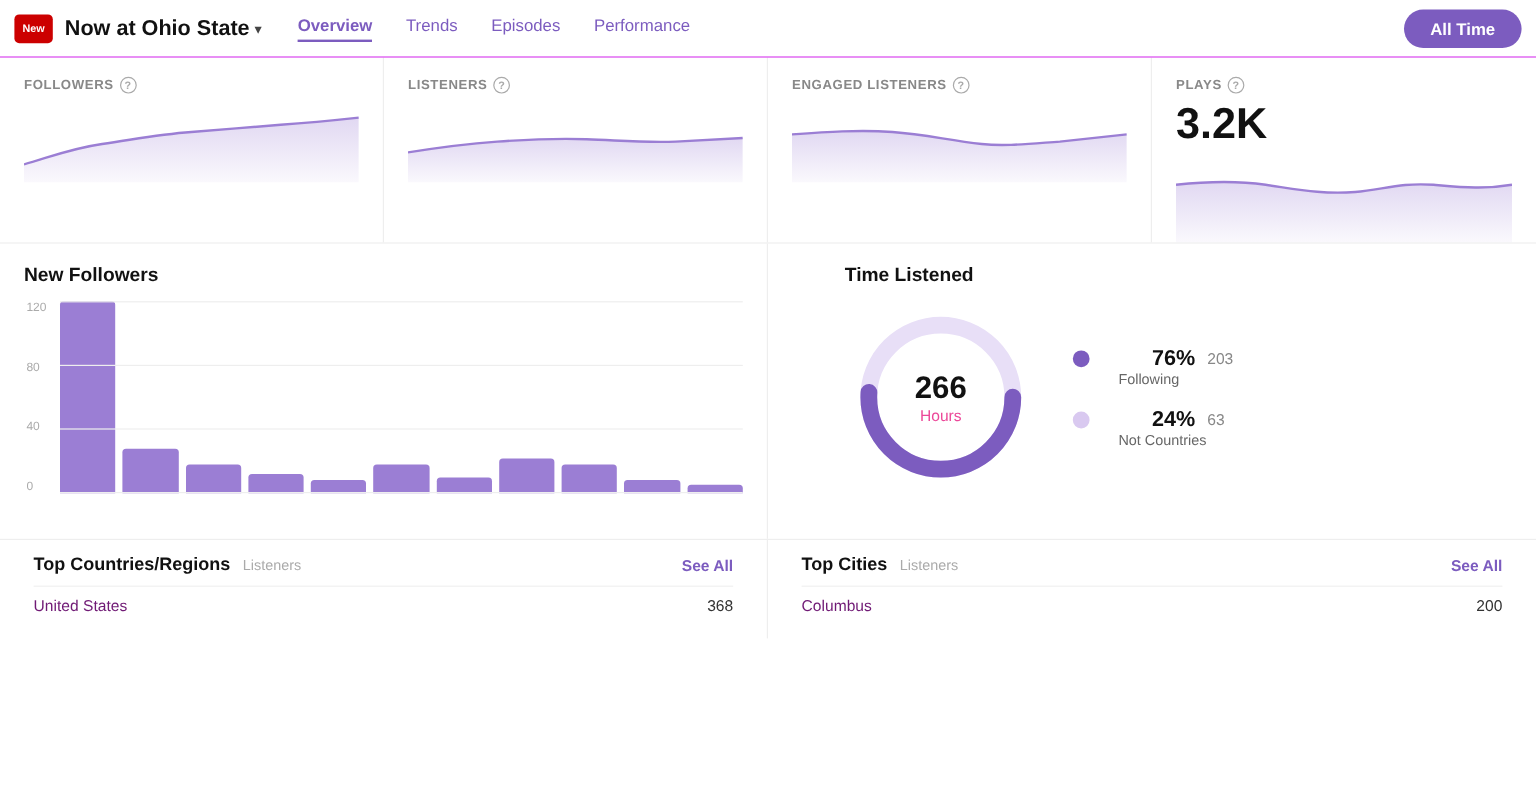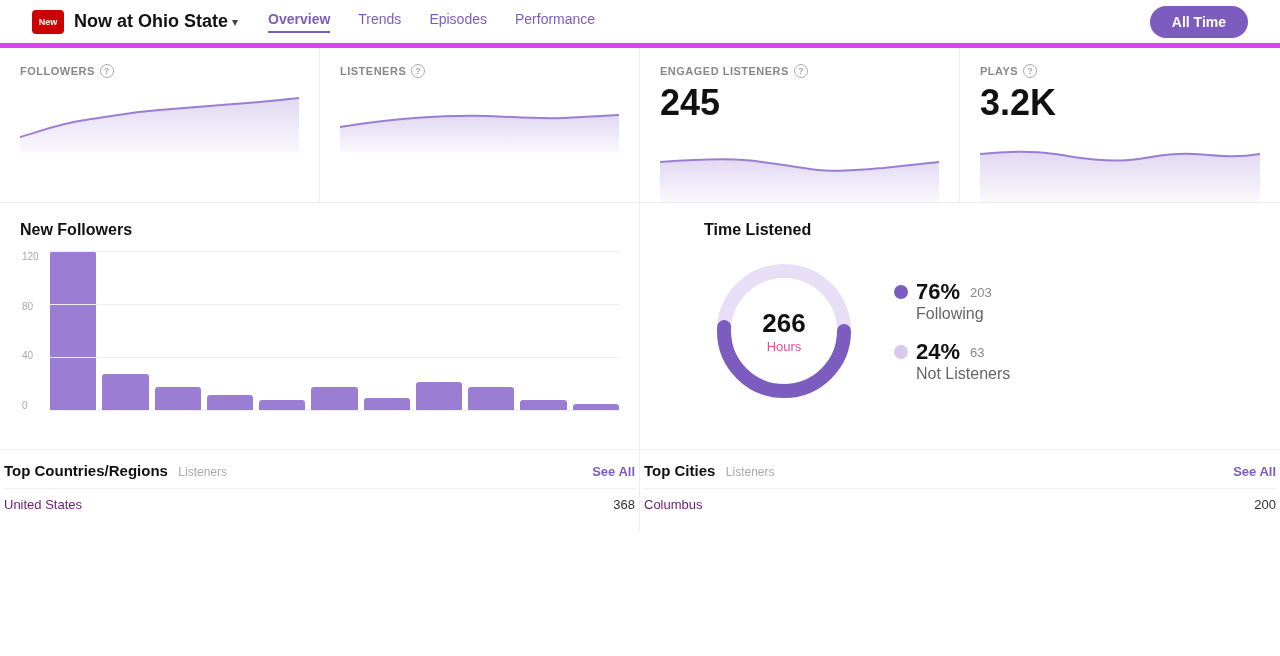--- a/index.html
+++ b/index.html
@@ -1,21 +1,21 @@
 <!DOCTYPE html>
 <html><head>
   <meta charset="utf-8">
   <style>
     * { margin: 0; padding: 0; box-sizing: border-box; }
     body { font-family: -apple-system, BlinkMacSystemFont, 'Segoe UI', sans-serif; background: #fff; color: #222; width: 1280px; height: 656px; overflow: hidden; }
 
     
     .header {
-      display: flex; align-items: center; padding: 0 32px; height: 48px;
-      border-bottom: 5px solid #d946ef; position: relative;
+      display: flex; align-items: center; padding: 0 12px; height: 48px;
+      border-bottom: 1px solid #d946ef; position: relative;
     }
     .logo-badge {
       width: 32px; height: 24px; background: #cc0000; border-radius: 4px;
       display: flex; align-items: center; justify-content: center;
       margin-right: 10px; flex-shrink: 0;
     }
     .logo-badge span { color: #fff; font-size: 9px; font-weight: 700; }
     .app-title {
       font-size: 18px; font-weight: 700; color: #111; margin-right: 4px;
     }
@@ -71,27 +71,27 @@
     .time-section { padding: 18px 20px; }
     .time-content { display: flex; align-items: center; gap: 30px; margin-top: 8px; }
     .donut-wrapper { position: relative; width: 160px; height: 160px; flex-shrink: 0; }
     .donut-label { position: absolute; top: 50%; left: 50%; transform: translate(-50%,-50%); text-align: center; }
     .donut-number { font-size: 26px; font-weight: 700; color: #111; }
     .donut-unit { font-size: 13px; color: #ec4899; }
     .legend { display: flex; flex-direction: column; gap: 16px; }
     .legend-item { display: flex; flex-direction: column; }
     .legend-top { display: flex; align-items: center; gap: 8px; }
     .legend-dot { width: 14px; height: 14px; border-radius: 50%; flex-shrink: 0; }
-    .legend-pct { font-size: 22px; font-weight: 700; color: #111; }
+    .legend-pct { font-size: 18px; font-weight: 700; color: #111; margin-left: 44px; }
     .legend-count { font-size: 13px; color: #888; margin-left: 2px; }
-    .legend-name { font-size: 16px; color: #666; margin-left: 22px; }
+    .legend-name { font-size: 12px; color: #666; margin-left: 38px; }
 
     
     .geo-section { display: grid; grid-template-columns: 1fr 1fr; border-top: 1px solid #eee; }
-    .geo-card { padding: 12px 4px; }
+    .geo-card { padding: 12px 28px; }
     .geo-card:first-child { border-right: 1px solid #eee; }
     .geo-header { display: flex; align-items: center; justify-content: space-between; margin-bottom: 8px; }
     .geo-title { font-size: 15px; font-weight: 700; color: #111; }
     .geo-sub { font-size: 12px; color: #aaa; margin-left: 6px; font-weight: 400; }
     .see-all { color: #7c5cbf; font-size: 13px; font-weight: 600; cursor: pointer; }
     .geo-row { display: flex; justify-content: space-between; align-items: center; padding: 8px 0; border-top: 1px solid #f0f0f0; }
     .geo-country { font-size: 13px; color: #701a75; }
     .geo-count { font-size: 13px; color: #333; font-weight: 500; }
   </style>
 </head>
@@ -152,21 +152,20 @@
         <path d="M0,45 C20,42 50,38 80,36 C110,34 130,33 160,34 C190,35 210,37 240,36 C260,35 280,34 300,33" fill="none" stroke="#9b7ed4" stroke-width="2"></path>
       </svg>
     </div>
   </div>
 
   <div class="metric-card">
     <div class="metric-label">
       <span>ENGAGED LISTENERS</span>
       <span class="help-icon">?</span>
     </div>
-    <div class="metric-value">245</div>
     <div class="sparkline-area">
       <svg viewBox="0 0 300 70" preserveAspectRatio="none">
         <defs>
           <linearGradient id="sg3" x1="0" y1="0" x2="0" y2="1">
             <stop offset="0%" stop-color="#9b7ed4" stop-opacity="0.3"></stop>
             <stop offset="100%" stop-color="#9b7ed4" stop-opacity="0.05"></stop>
           </linearGradient>
         </defs>
         <path d="M0,30 C30,28 60,26 90,28 C120,30 140,35 170,38 C190,40 210,38 240,36 C260,34 280,32 300,30 L300,70 L0,70 Z" fill="url(#sg3)"></path>
         <path d="M0,30 C30,28 60,26 90,28 C120,30 140,35 170,38 C190,40 210,38 240,36 C260,34 280,32 300,30" fill="none" stroke="#9b7ed4" stroke-width="2"></path>
@@ -251,21 +250,21 @@
             <span class="legend-count">203</span>
           </div>
           <div class="legend-name">Following</div>
         </div>
         <div class="legend-item">
           <div class="legend-top">
             <span class="legend-dot" style="background:#d9c9f0;"></span>
             <span class="legend-pct">24%</span>
             <span class="legend-count">63</span>
           </div>
-          <div class="legend-name">Not Listeners</div>
+          <div class="legend-name">Not Countries</div>
         </div>
       </div>
     </div>
   </div>
 </div>
 
 <div class="geo-section">
   <div class="geo-card">
     <div class="geo-header">
       <div>

